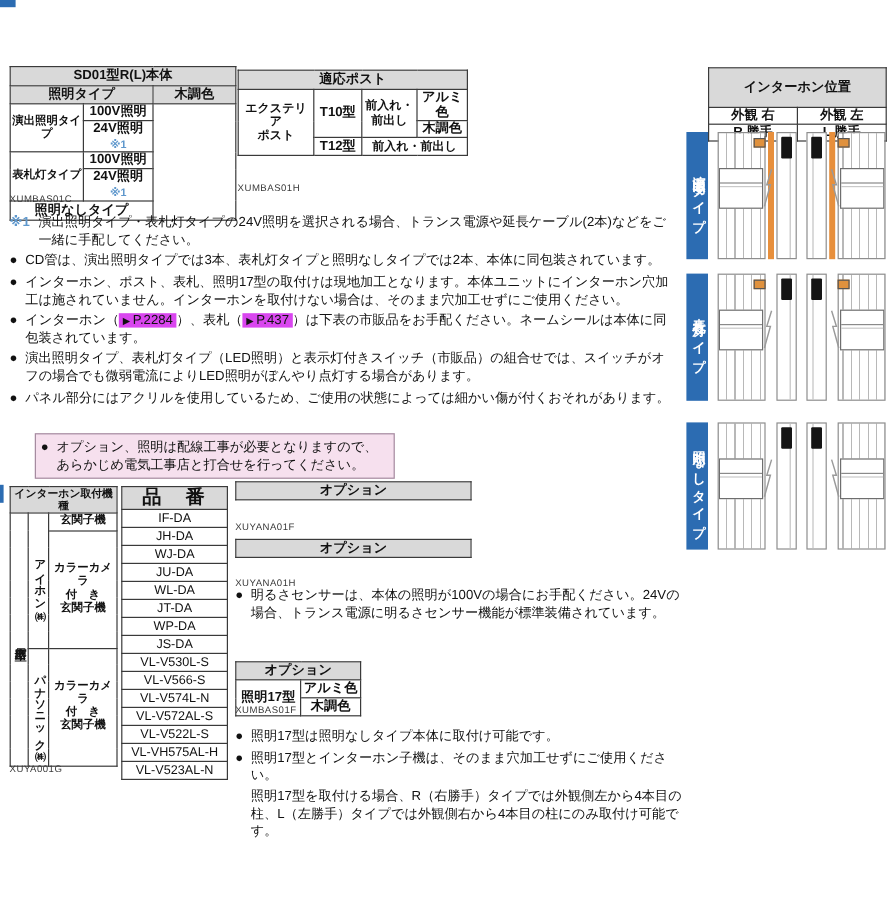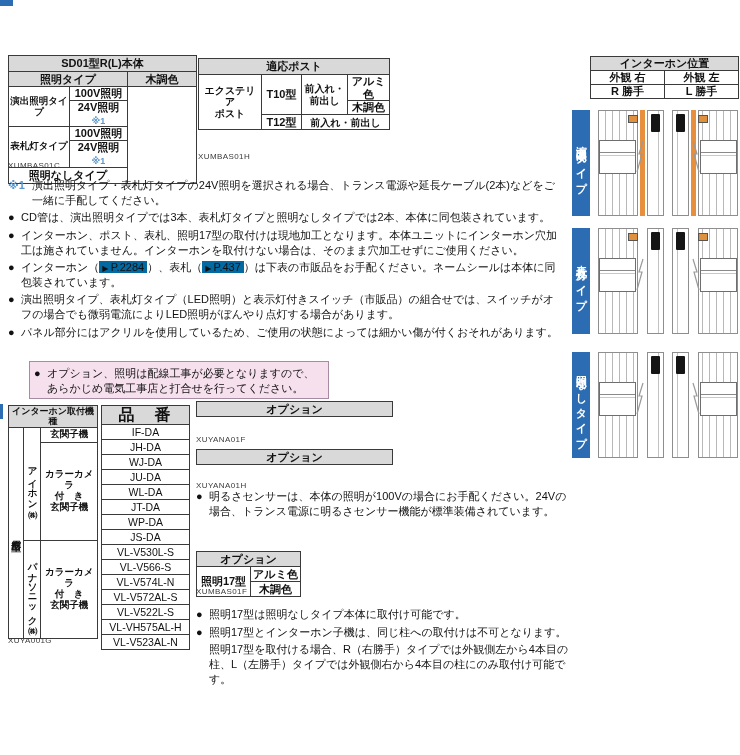--- a/index.html
+++ b/index.html
@@ -15,21 +15,21 @@
   .ml{white-space:pre-line;}
   .ref-blue{color:#5e97cc;font-size:9px;font-weight:bold;}
   .code{position:absolute;font-size:8px;color:#3a3a3a;letter-spacing:.4px;font-weight:normal;}
 
   
   .note{display:flex;font-size:11px;line-height:1.33;margin-bottom:3px;font-weight:normal;}
   .nmark{flex:none;width:13px;}
   .nmark.ref{width:24px;color:#5e97cc;font-weight:bold;}
   .nmark.blank{width:13px;}
   .nbody{flex:1;}
-  .refchip{background:#0369a1;padding:0 3px;white-space:nowrap;}
+  .refchip{background:#d946ef;padding:0 3px;white-space:nowrap;}
   .refchip .tri{font-size:8px;}
 
   
   .caution{position:absolute;left:29px;top:361px;width:300px;background:#f6e0ee;
         border:1px solid #a58ca0;padding:4px 6px 3px 4px;box-sizing:border-box;}
   .caution .note{margin:0;}
 
   
   .vert{writing-mode:vertical-rl;text-orientation:upright;display:inline-block;
         letter-spacing:1px;font-weight:bold;}
@@ -139,21 +139,21 @@
   </tbody>
     </table>
   <div class="code" style="left:198px;top:120px;margin-top:32px;">XUMBAS01H</div>
 
   <table class="doc abs" style="left:590px;top:56px;width:148px;">
     <colgroup>
         <col style="width:74px">
         <col style="width:74px">
       </colgroup>
     <tbody>
-        <tr style="height:14px">
+        <tr style="height:33px">
           <td class="gray" colspan="2">インターホン位置</td>
         </tr>
     <tr style="height:14px">
       <td>外観 右</td>
       <td>外観 左</td>
     </tr>
     <tr style="height:14px">
       <td>R 勝手</td>
       <td>L 勝手</td>
     </tr>
@@ -435,21 +435,21 @@
     </table>
   <div class="code" style="left:196px;top:587px;">XUMBAS01F</div>
 
   <div class="abs" id="light17-notes" style="left:196px;top:607px;width:378px;">
       <div class="note">
         <span class="nmark">●</span>
         <div class="nbody">照明17型は照明なしタイプ本体に取付け可能です。</div>
       </div>
       <div class="note">
         <span class="nmark">●</span>
-        <div class="nbody">照明17型とインターホン子機は、同じ柱への取付けは不可となります。</div>
+        <div class="nbody">照明17型とインターホン子機は、そのまま穴加工せずにご使用ください。</div>
       </div>
       <div class="note">
         <span class="nmark blank"></span>
         <div class="nbody">照明17型を取付ける場合、R（右勝手）タイプでは外観側左から4本目の柱、L（左勝手）タイプでは外観側右から4本目の柱にのみ取付け可能です。</div>
       </div>
     </div>
 
 </div>
 
 </body></html>

